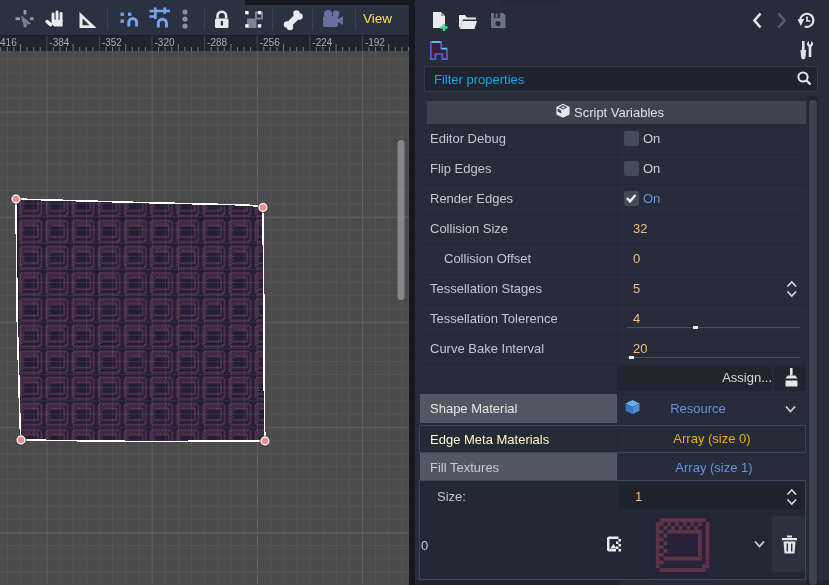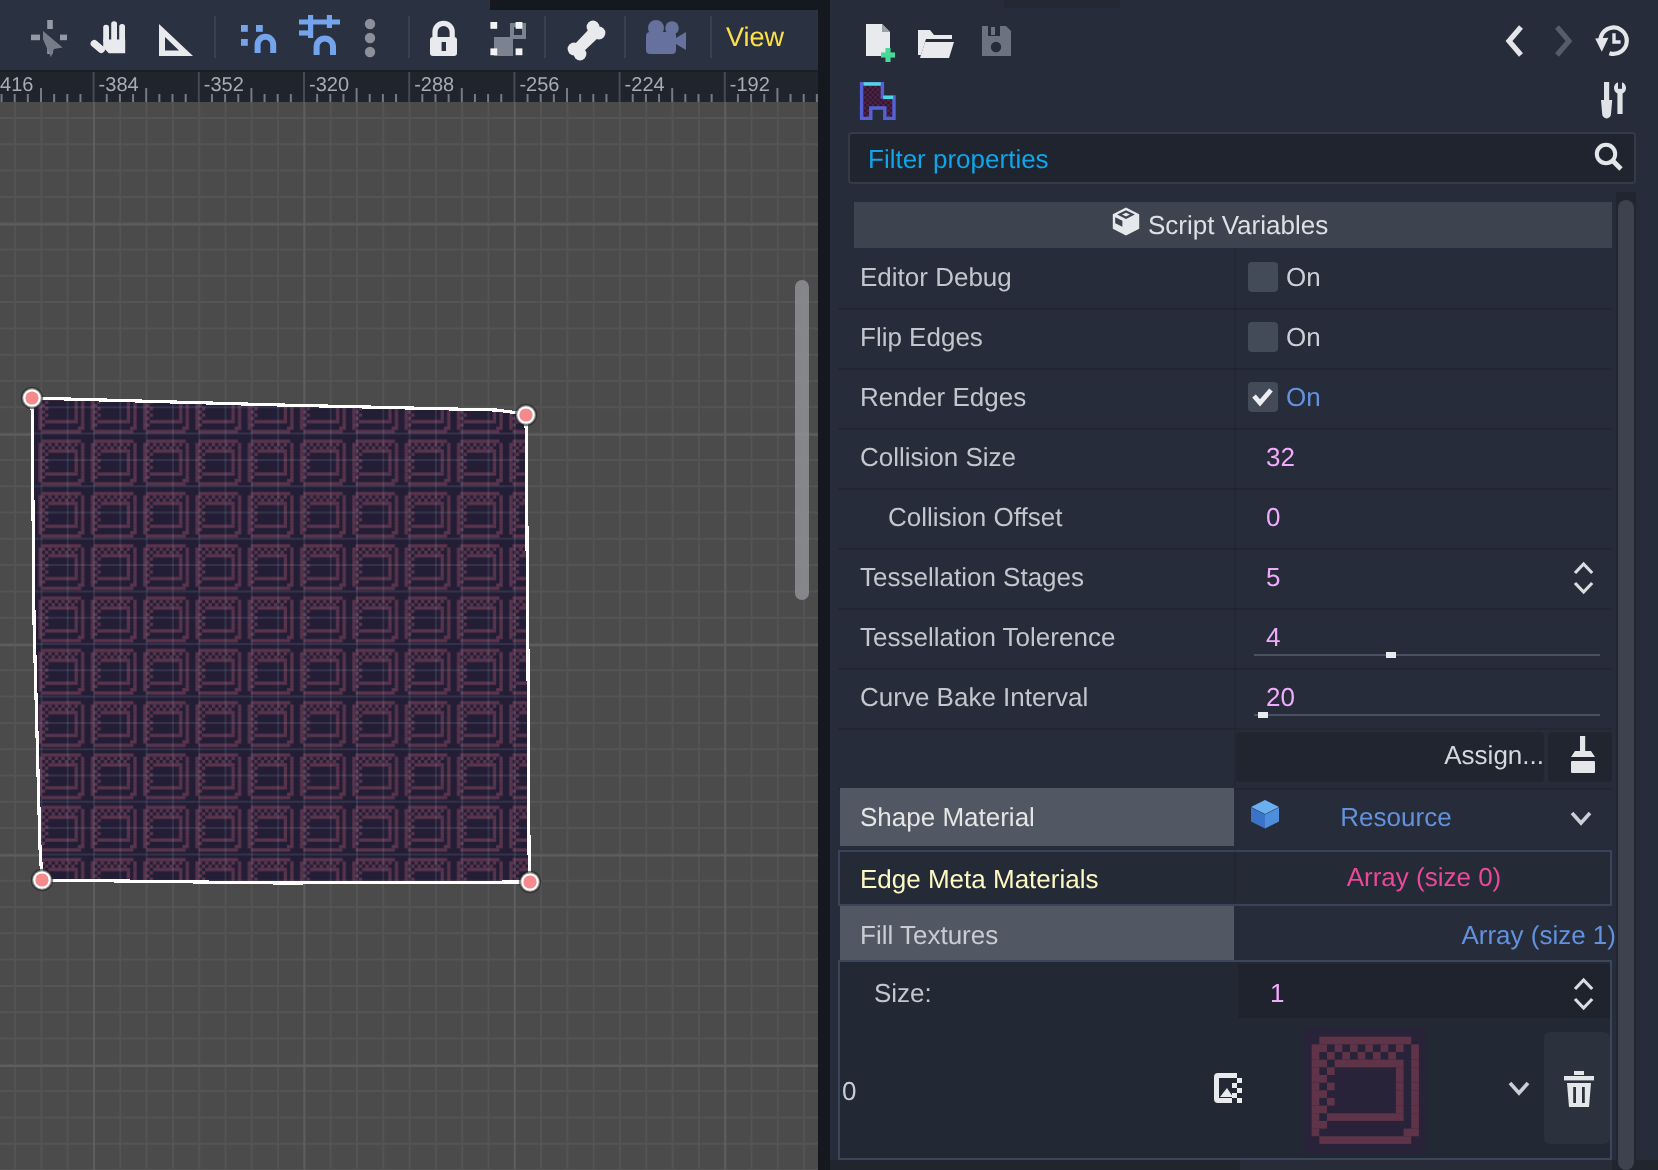--- a/index.html
+++ b/index.html
@@ -1,18 +1,18 @@
 <!DOCTYPE html>
 <html><head><meta charset="utf-8"><style>
 *{margin:0;padding:0;box-sizing:border-box}
 body{font-family:"Liberation Sans",sans-serif}
 #root{position:relative;width:829px;height:585px;background:#262b38;overflow:hidden}
 .abs{position:absolute}
 .lbl{position:absolute;font-size:13px;color:#c3c6cc;white-space:nowrap}
-.val{position:absolute;font-size:13px;color:#f0abfc;white-space:nowrap}
+.val{position:absolute;font-size:13px;color:#fdba74;white-space:nowrap}
 .blue{color:#6292dd}
 .rowline{position:absolute;left:419px;width:387px;height:1px;background:rgba(0,0,0,0.10)}
 .vdiv{position:absolute;left:617px;width:1px;background:rgba(0,0,0,0.08)}
 .cb{position:absolute;width:15px;height:15px;border-radius:2px;background:#434a58}
 </style></head>
 <body>
 <div id="root">
 
 <div class="abs" style="left:0;top:0;width:409px;height:36px;background:#2a3141"></div>
 <div class="abs" style="left:245px;top:0;width:164px;height:5px;background:#15191f"></div>
@@ -455,25 +455,25 @@
 <div class="abs" style="left:627px;top:357px;width:173px;height:1px;background:#4a5160"></div>
 <div class="abs" style="left:629px;top:356px;width:5px;height:3px;background:#e8eaee"></div>
 <div class="abs" style="left:618px;top:366px;width:154px;height:25px;background:#20252f;border-radius:2px"></div>
 <div class="abs" style="left:618px;top:366px;width:154px;height:25px;text-align:right;line-height:24px;font-size:13px;color:#d5d8dd">Assign...</div>
 <div class="abs" style="left:774px;top:366px;width:32px;height:25px;background:#20252f;border-radius:2px"></div>
 <div class="abs" style="left:420px;top:394px;width:197px;height:29px;background:#525863"></div>
 <div class="lbl" style="left:430px;top:401px;color:#e5e5e5">Shape Material</div>
 <div class="val blue" style="left:618px;top:394px;width:160px;height:30px;line-height:30px;text-align:center;position:absolute">Resource</div>
 <div class="abs" style="left:419px;top:425px;width:387px;height:28px;background:#242a36;border:1px solid #39445a"></div>
 <div class="lbl" style="left:430px;top:432px;color:#fef9c3">Edge Meta Materials</div>
-<div class="abs" style="left:618px;top:425px;width:188px;height:28px;line-height:28px;text-align:center;font-size:13px;color:#ec4899">Array (size 0)</div>
+<div class="abs" style="left:618px;top:425px;width:188px;height:28px;line-height:28px;text-align:center;font-size:13px;color:#eab308">Array (size 0)</div>
 <div class="vdiv" style="top:425px;height:26px"></div>
 <div class="abs" style="left:420px;top:453px;width:197px;height:28px;background:#525863"></div>
 <div class="lbl" style="left:430px;top:460px;color:#c9ccd2">Fill Textures</div>
-<div class="abs blue" style="left:620px;top:453px;width:188px;height:29px;line-height:29px;text-align:right;font-size:13px">Array (size 1)</div>
+<div class="abs blue" style="left:620px;top:453px;width:188px;height:29px;line-height:29px;text-align:center;font-size:13px">Array (size 1)</div>
 <div class="abs" style="left:419px;top:480px;width:387px;height:100px;background:#232835;border:1px solid #3b4659"></div>
 <div class="abs" style="left:619px;top:482px;width:186px;height:27px;background:#1e232d"></div>
 <div class="lbl" style="left:437px;top:489px">Size:</div>
 <div class="val" style="left:635px;top:489px">1</div>
 <div class="val" style="left:421px;top:538px;color:#c9ccd2">0</div>
 <div class="abs" style="left:652px;top:514px;width:61px;height:63px;background:#292339"></div>
 <div class="abs" style="left:772px;top:516px;width:33px;height:56px;background:#2b313d;border-radius:3px"></div>
 <div class="abs" style="left:415px;top:580px;width:414px;height:5px;background:#21252e"></div>
 <div class="abs" style="left:620px;top:580px;width:186px;height:5px;background:#272c38"></div>
 <div class="abs" style="left:808px;top:96px;width:10px;height:489px;background:#202530"></div>

